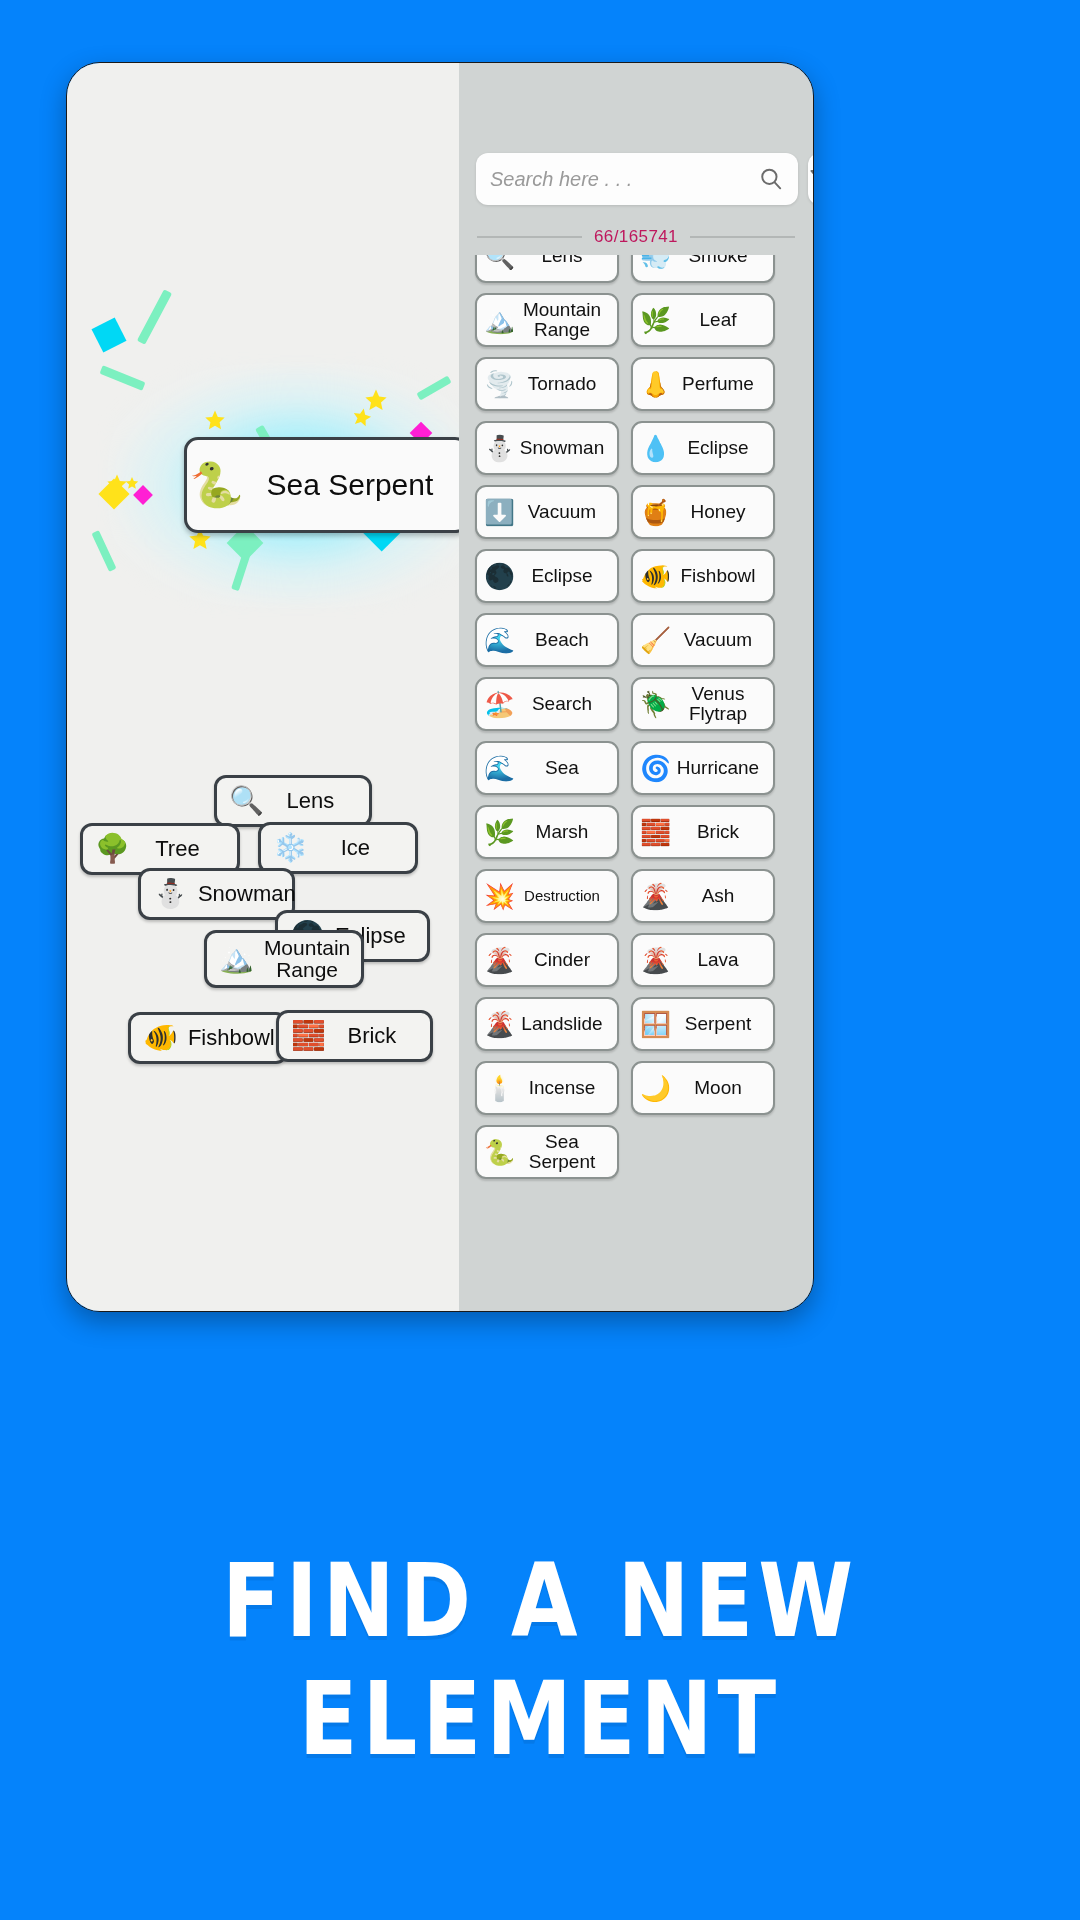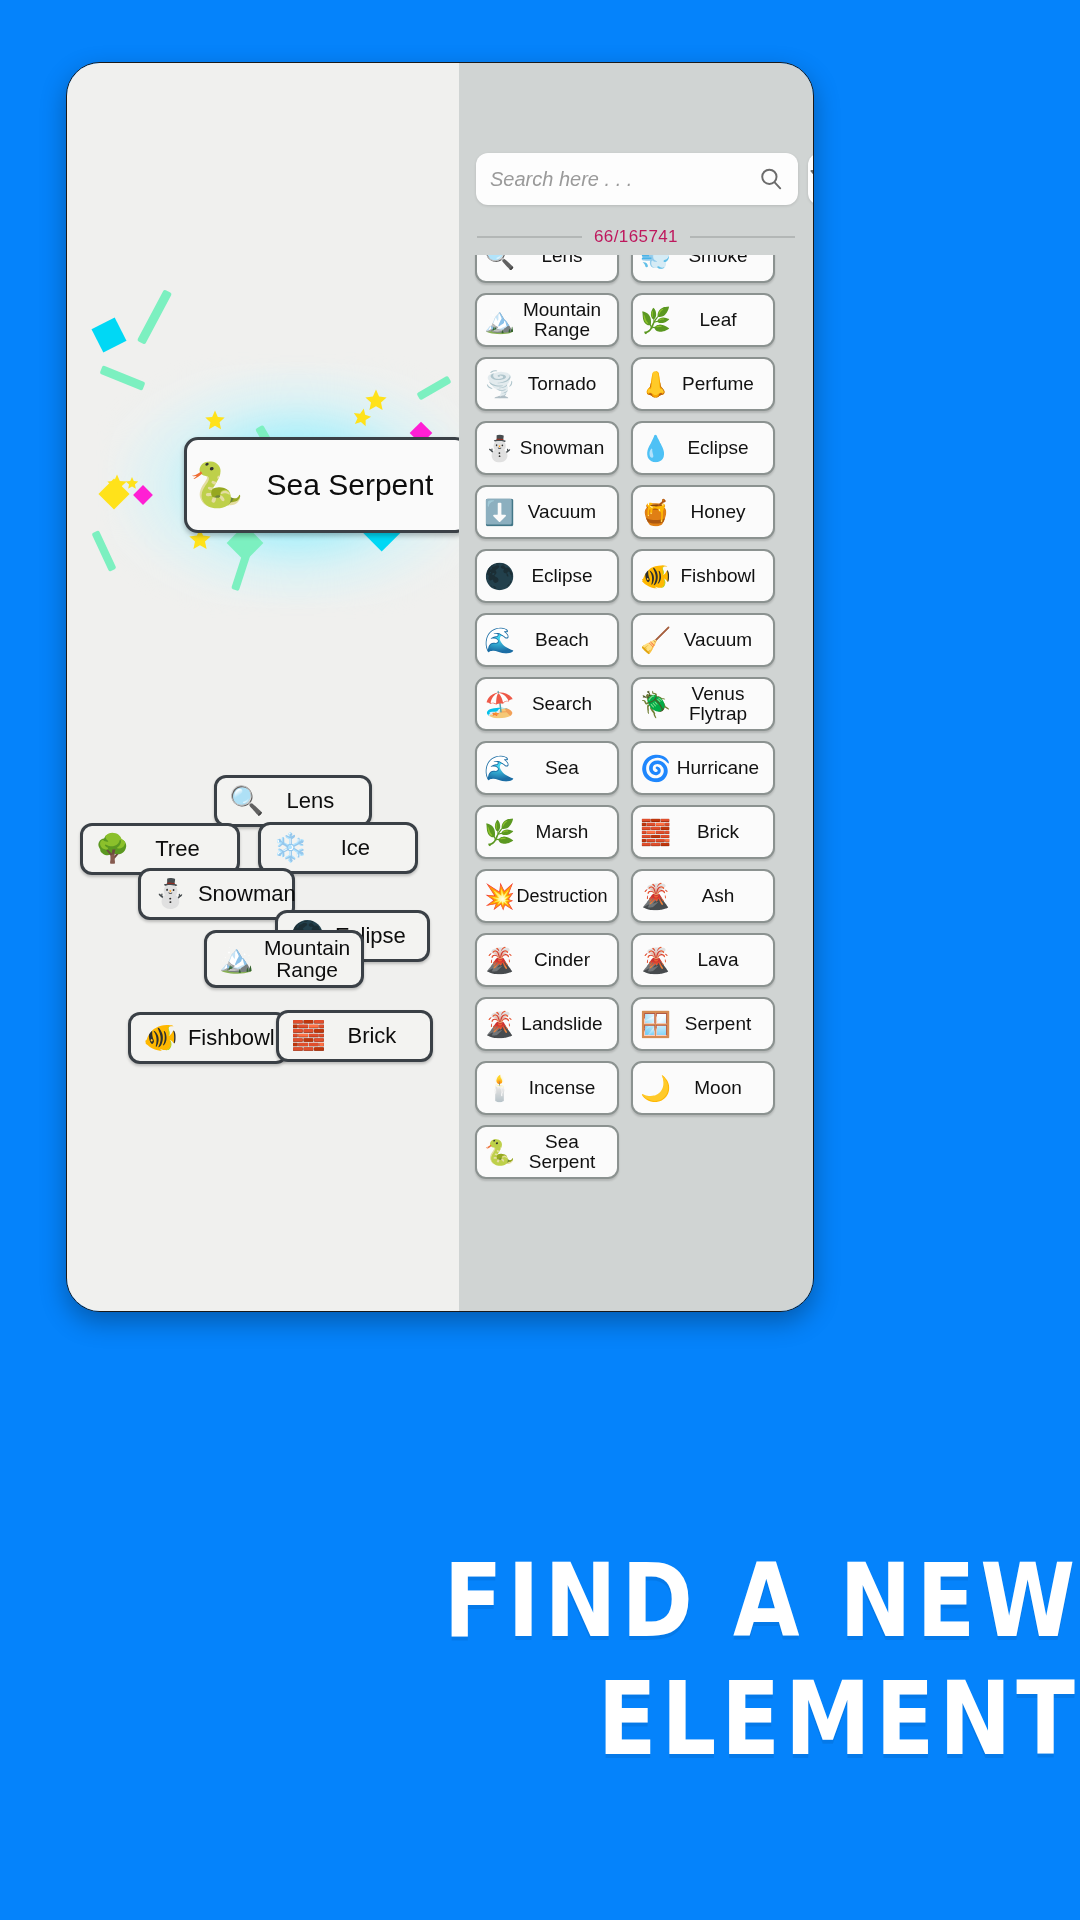--- a/index.html
+++ b/index.html
@@ -232,29 +232,29 @@
   }
   .etile .e-label {
     flex: 1;
     text-align: center;
     font-size: 19px;
     color: #111;
     line-height: 1.04;
     white-space: pre-line;
     padding-right: 2px;
   }
-  .etile.small .e-label { font-size: 18px; }
+  .etile.small .e-label { font-size: 15px; }
 
   
   #banner {
     position: absolute;
     left: 0;
     top: 1560px;
     width: 1080px;
-    text-align: right;
+    text-align: center;
   }
   #banner-text {
     display: inline-block;
     font-family: "DejaVu Sans", sans-serif;
     font-weight: bold;
     font-size: 86px;
     letter-spacing: 5px;
     color: #ffffff;
     transform: scaleY(1.18);
     text-shadow: 0 3px 0 rgba(0,0,0,0.07);

